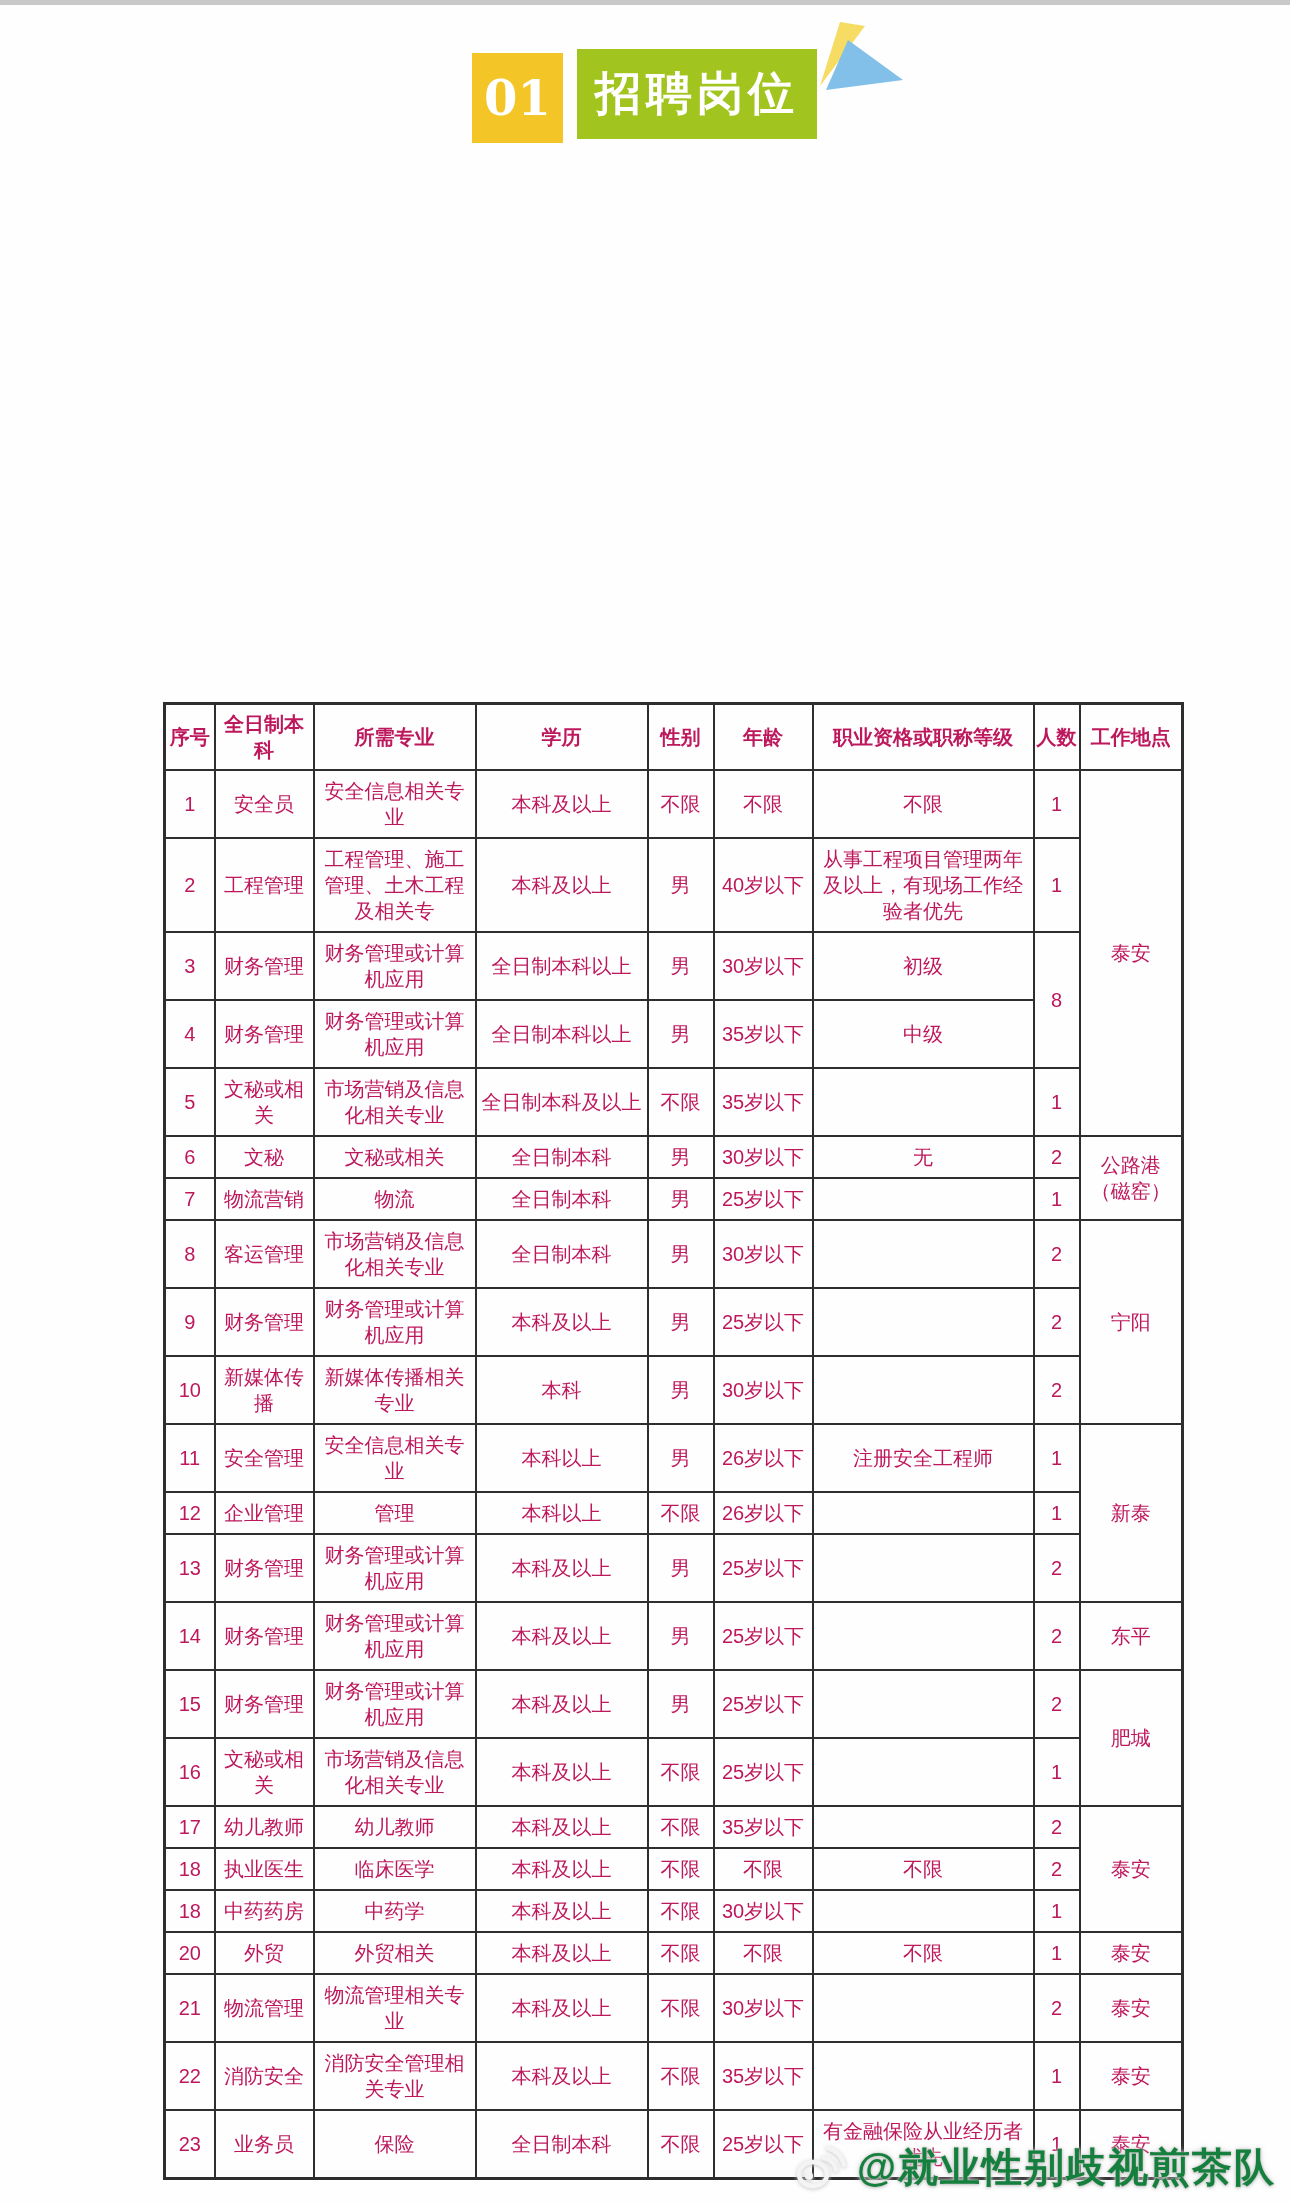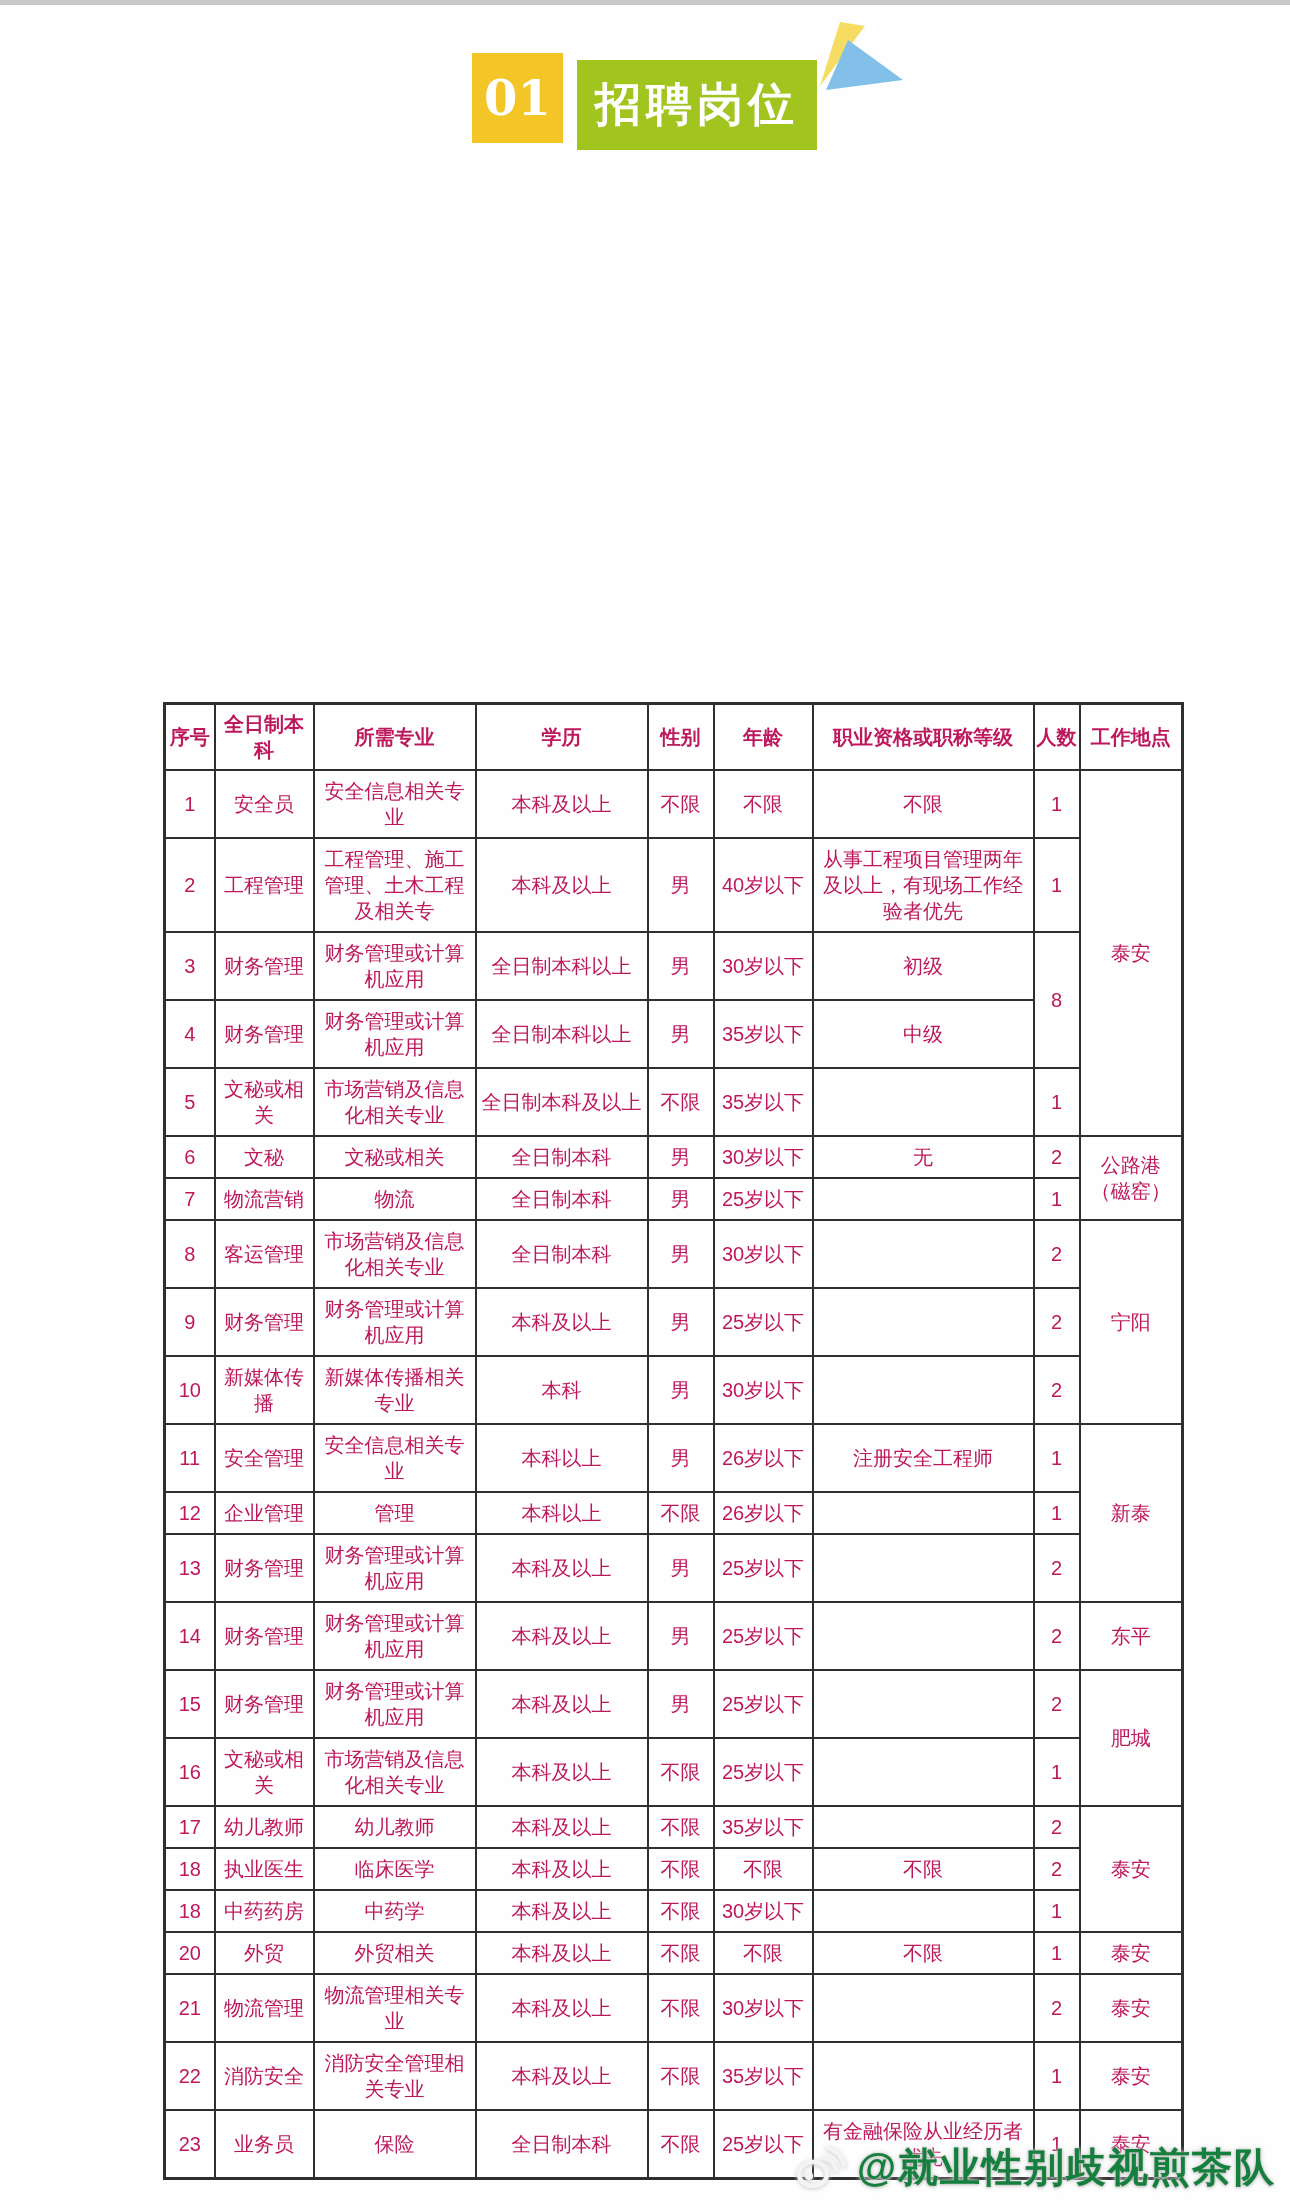--- a/index.html
+++ b/index.html
@@ -30,21 +30,21 @@
     width: 91px; height: 90px;
     display: flex; align-items: center; justify-content: center;
     color: #ffffff;
     font-family: "DejaVu Serif", "Liberation Serif", serif;
     font-weight: bold;
     font-size: 48px;
     text-align: center;
   }
   .badge-title {
     position: absolute;
-    left: 577px; top: 60px;
+    left: 577px; top: 49px;
     width: 240px; height: 90px;
     display: flex; align-items: center; justify-content: center;
     color: #ffffff;
     font-weight: bold;
     font-size: 46px;
     letter-spacing: 5px;
   }
   .badge-flag {
     position: absolute;
     left: 810px; top: 20px;

